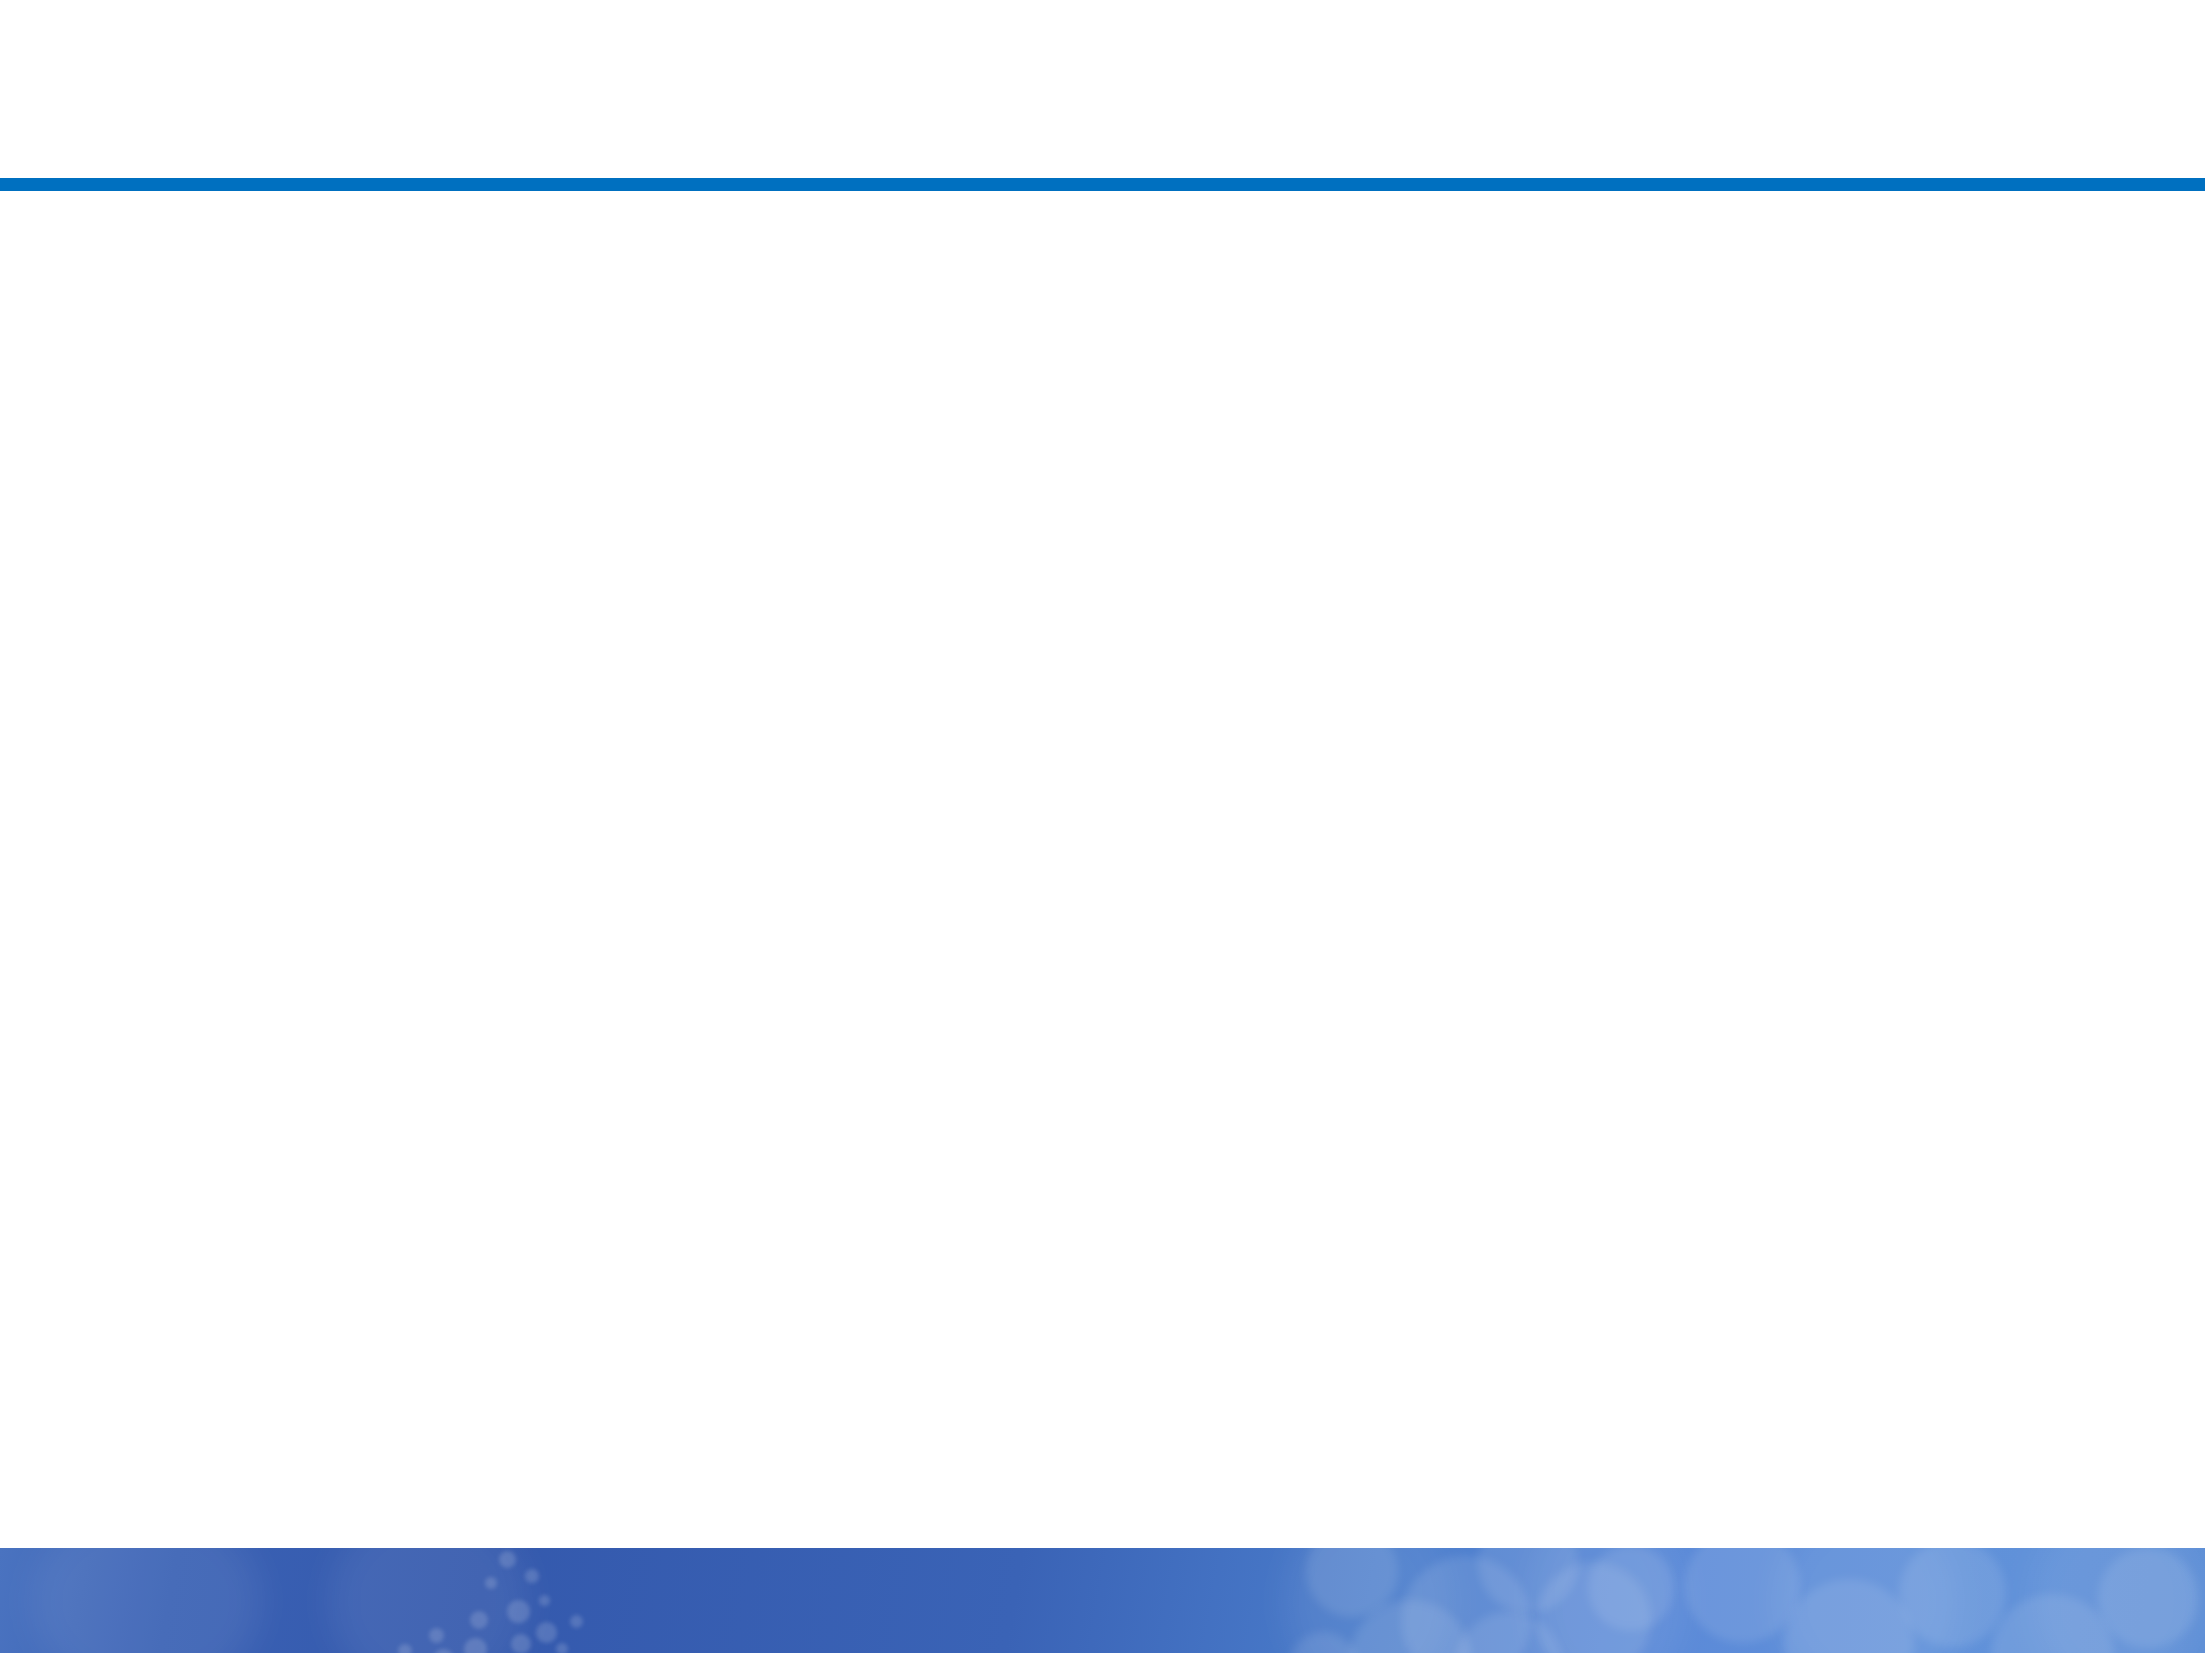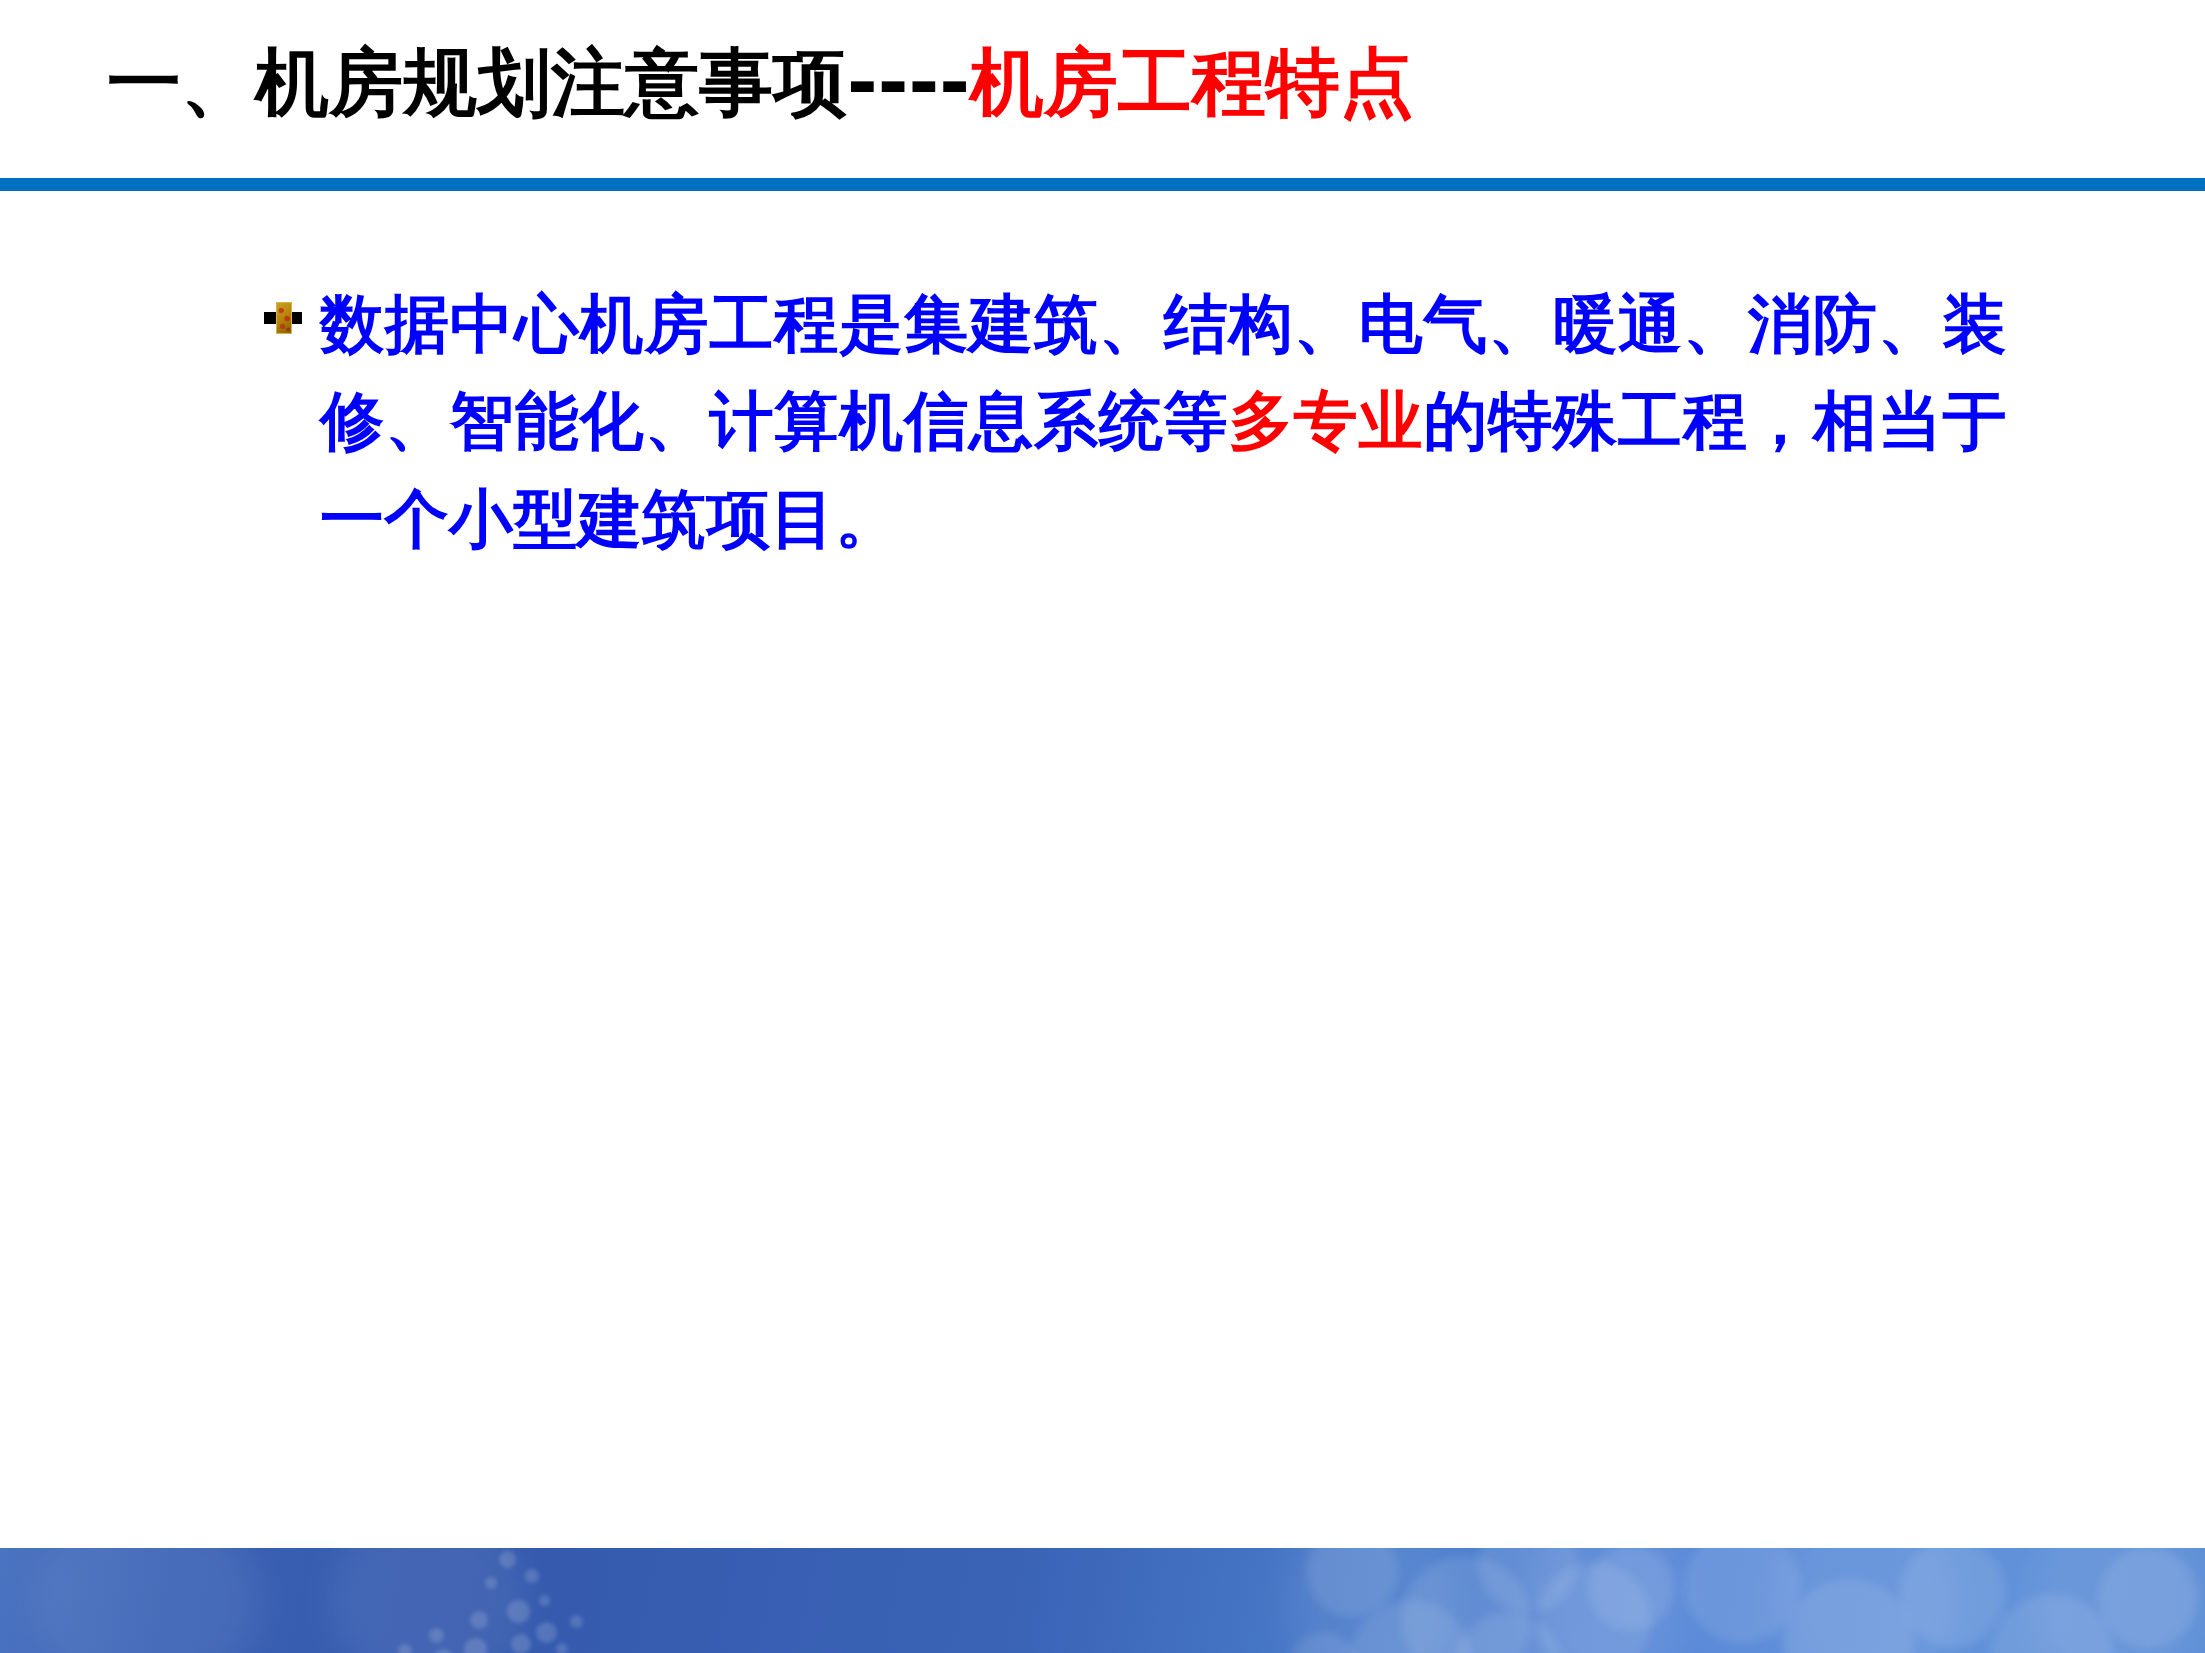--- a/index.html
+++ b/index.html
@@ -146,36 +146,25 @@
     border-radius: 50%;
     background: rgba(255,255,255,0.07);
     filter: blur(17px);
   }
 </style>
 </head>
 <body>
 
 <div id="slide">
 
-  <div id="title-area">
-    <div id="slide-title">
-      <span class="t-black">一、机房规划注意事项----</span><span class="t-red">机房工程特点</span>
-    </div>
-  </div>
 
   <div id="title-rule"></div>
 
   <div id="body-area">
 
-    <div class="bullet-para">
-      <span class="bullet-marker">
-        <span class="bar"></span>
-          <span class="core"></span>
-      </span><span>数据中心机房工程是集建筑、结构、电气、暖通、消防、装修、智能化、计算机信息系统等</span><span class="hi">多专业</span><span>的特殊工程，相当于一个小型建筑项目。</span>
-    </div>
 
 
   </div>
 
   <div id="bottom-band">
     <span class="sheen" style="left:31px;  width:230px;"></span>
     <span class="sheen" style="left:329px; width:199px;"></span>
     <span class="sheen" style="left:1286px;width:168px;"></span>
     <span class="sheen" style="left:1531px;width:153px;"></span>
     <span class="sheen" style="left:1776px;width:184px;"></span>

